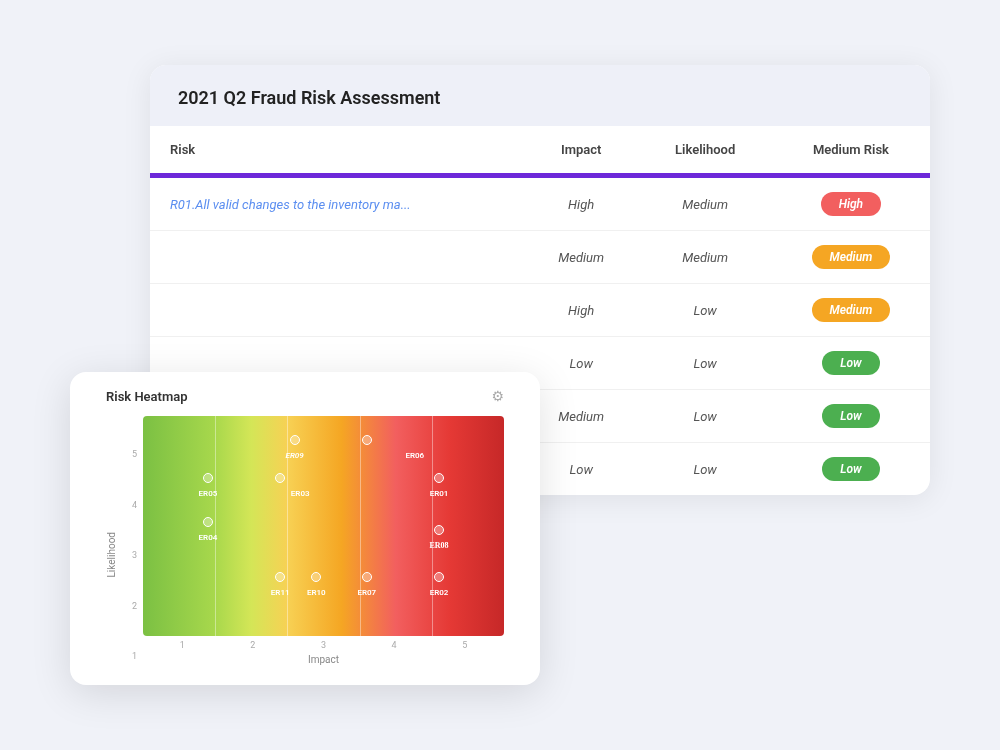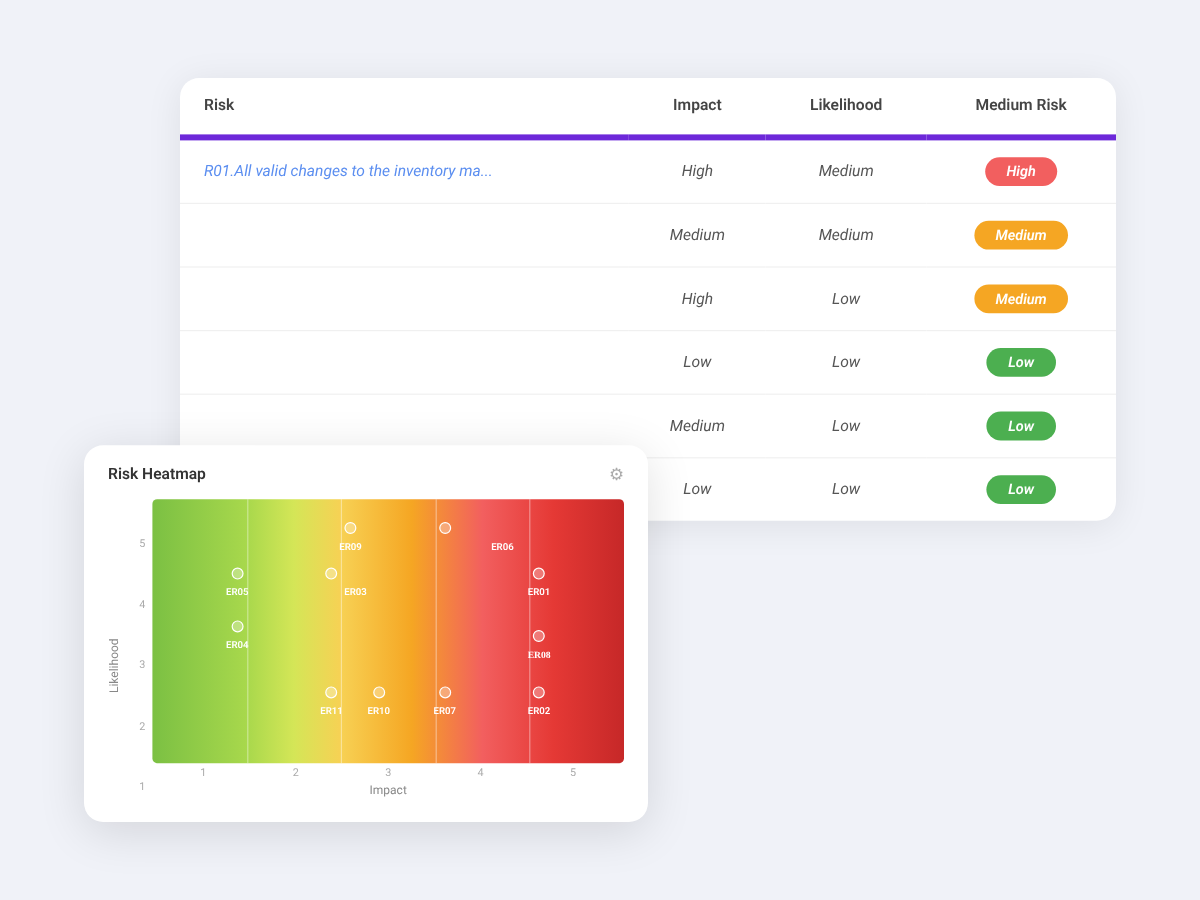--- a/index.html
+++ b/index.html
@@ -120,21 +120,21 @@
 
     
     .heatmap-card {
       position: absolute;
       bottom: 0;
       left: 0;
       width: 470px;
       background: #fff;
       border-radius: 16px;
       box-shadow: 0 8px 40px rgba(0,0,0,0.12);
-      padding: 16px 20px 20px;
+      padding: 16px 36px 20px;
     }
 
     .heatmap-header {
       display: flex;
       justify-content: space-between;
       align-items: center;
       margin-bottom: 12px;
     }
 
     .heatmap-title {
@@ -256,20 +256,23 @@
       width: 1px;
       background: rgba(255,255,255,0.4);
     }
   </style>
 </head>
 <body>
 
 <div class="main-container">
 
   <div class="risk-table-card">
+    <div class="card-header">
+      <span class="card-title">2021 Q2 Fraud Risk Assessment</span>
+    </div>
     <table>
       <thead>
         <tr>
           <th>Risk</th>
           <th>Impact</th>
           <th>Likelihood</th>
           <th>Medium Risk</th>
         </tr>
       </thead>
       <tbody id="risk-table-body">
@@ -353,21 +356,21 @@
               <div class="heatmap-dot-label" style="left: 18%; top: 53%;">ER04</div>
               <div class="heatmap-dot" style="left: 18%; top: 28%;"></div>
               <div class="heatmap-dot-label" style="left: 18%; top: 33%;">ER05</div>
               <div class="heatmap-dot" style="left: 62%; top: 11%;"></div>
               <div class="heatmap-dot-label" style="left: 62%; top: 16%; margin-left: 48px;">ER06</div>
               <div class="heatmap-dot" style="left: 62%; top: 73%;"></div>
               <div class="heatmap-dot-label" style="left: 62%; top: 78%;">ER07</div>
               <div class="heatmap-dot" style="left: 82%; top: 52%;"></div>
               <div class="heatmap-dot-label" style="left: 82%; top: 57%; font-family: Liberation Serif, serif;">ER08</div>
               <div class="heatmap-dot" style="left: 42%; top: 11%;"></div>
-              <div class="heatmap-dot-label" style="left: 42%; top: 16%;">ER09</div>
+              <div class="heatmap-dot-label" style="left: 42%; top: 16%; font-style: italic;">ER09</div>
               <div class="heatmap-dot" style="left: 48%; top: 73%;"></div>
               <div class="heatmap-dot-label" style="left: 48%; top: 78%;">ER10</div>
               <div class="heatmap-dot" style="left: 38%; top: 73%;"></div>
               <div class="heatmap-dot-label" style="left: 38%; top: 78%;">ER11</div>
             </div>
         </div>
         <div class="x-axis">
           <div class="x-ticks">
             <span class="x-tick">1</span>
             <span class="x-tick">2</span>

